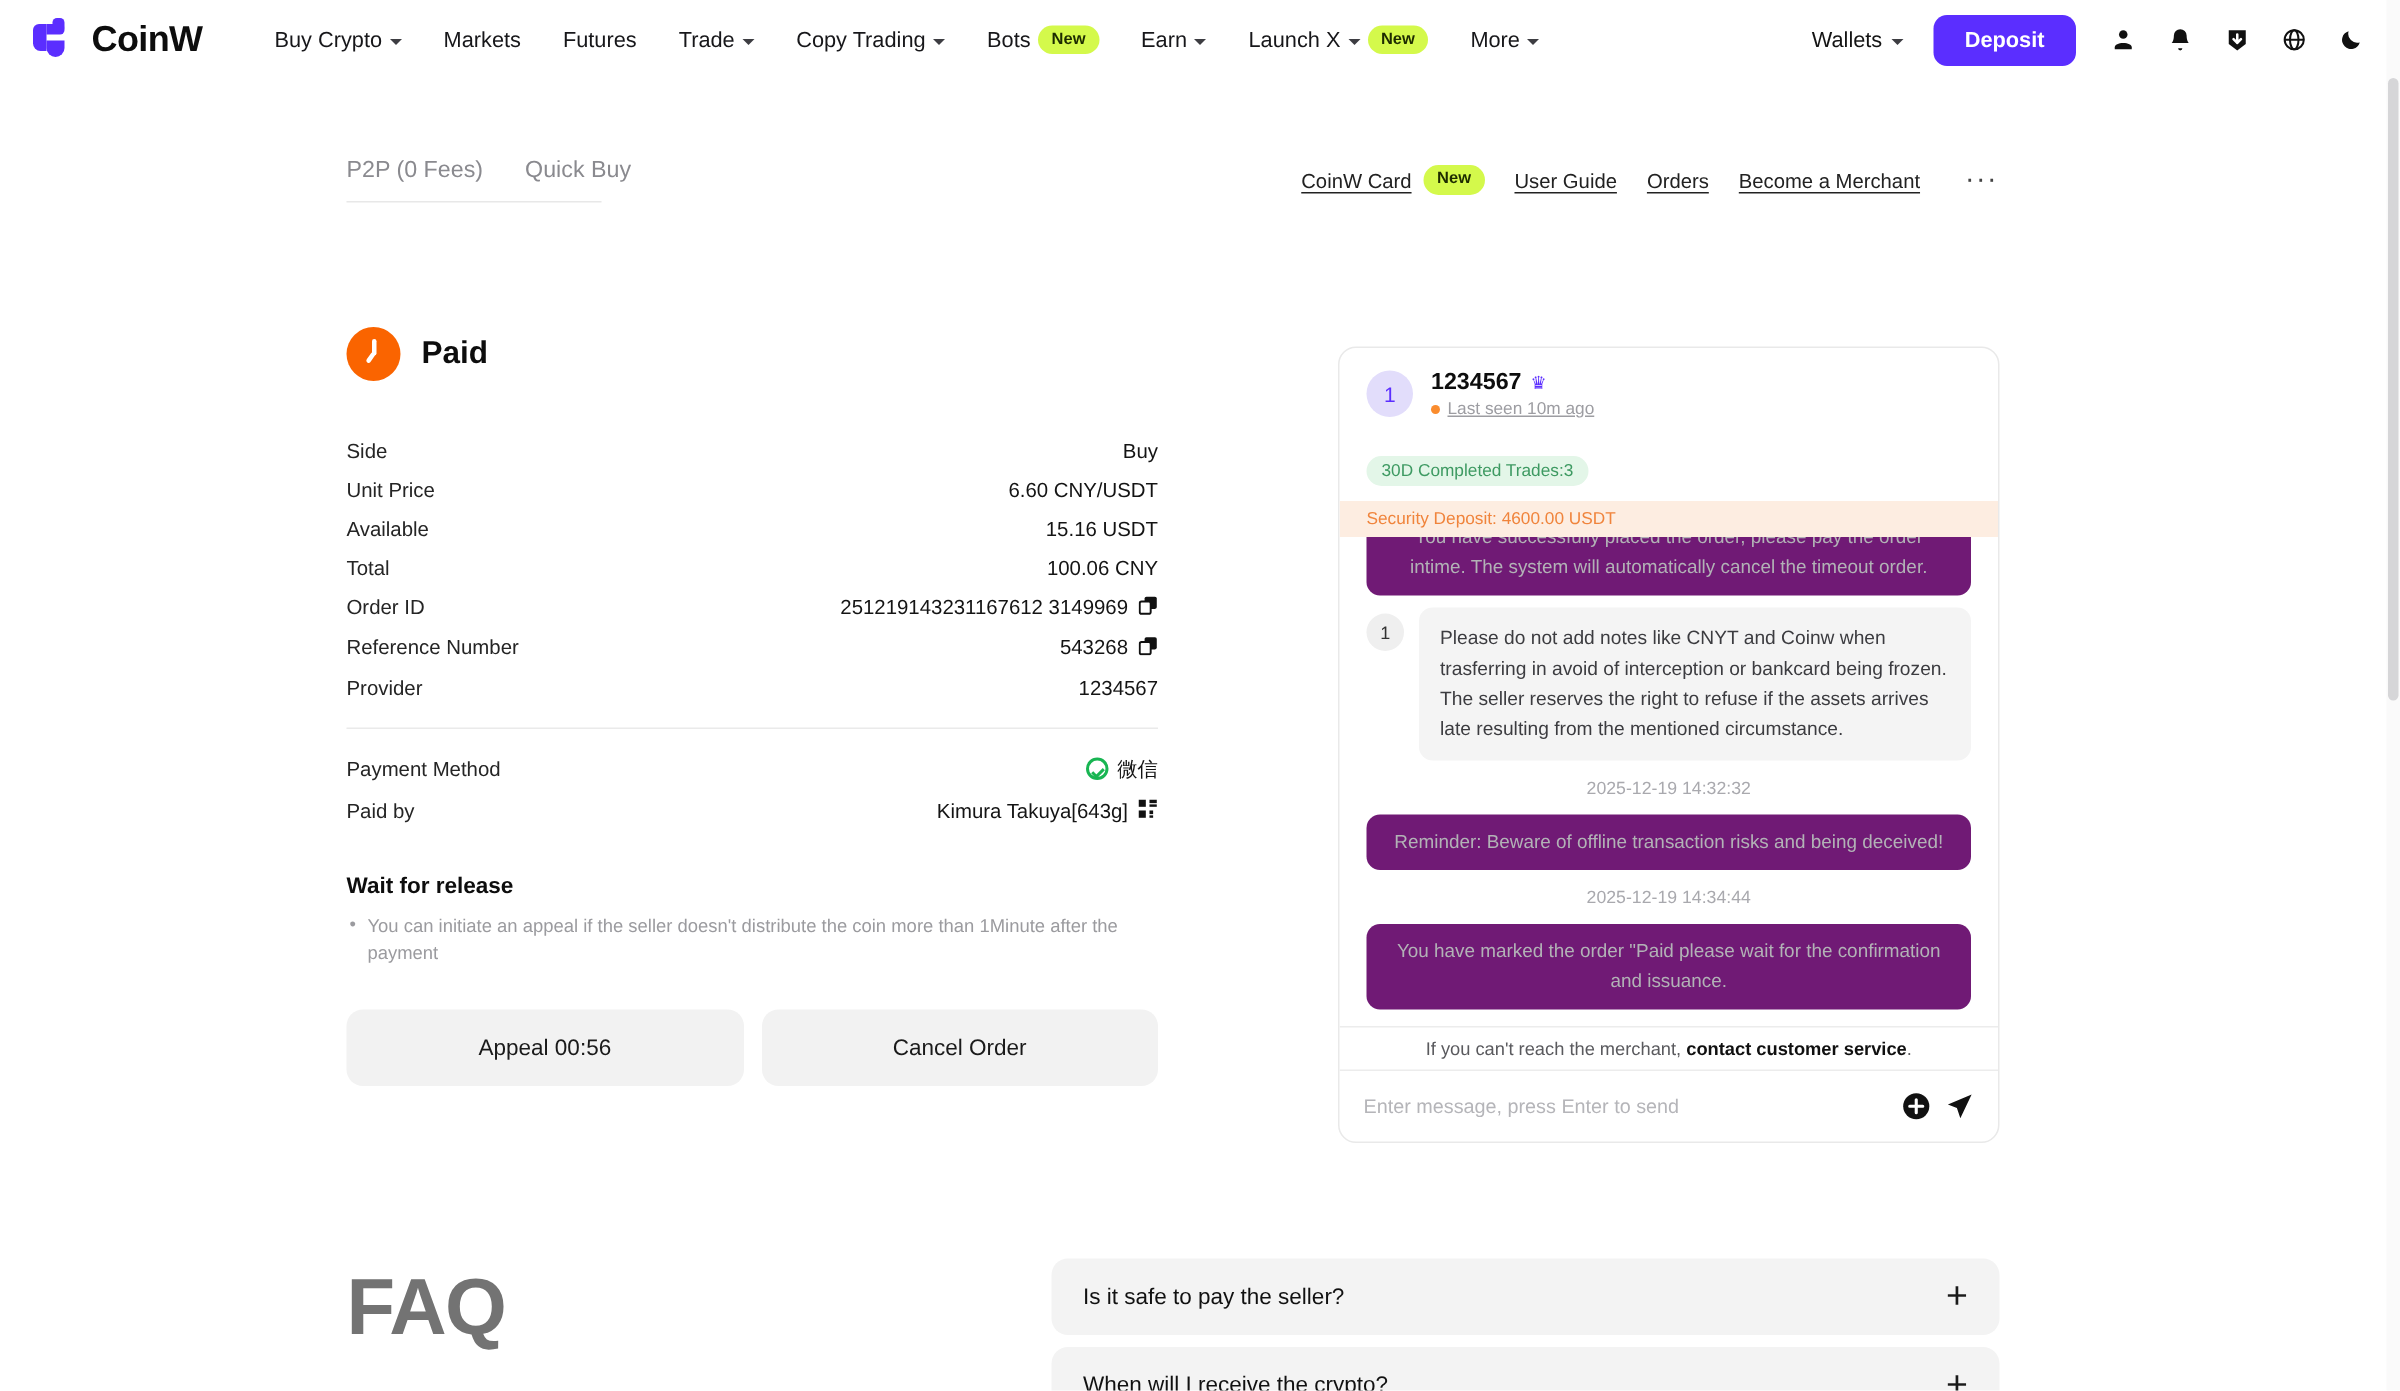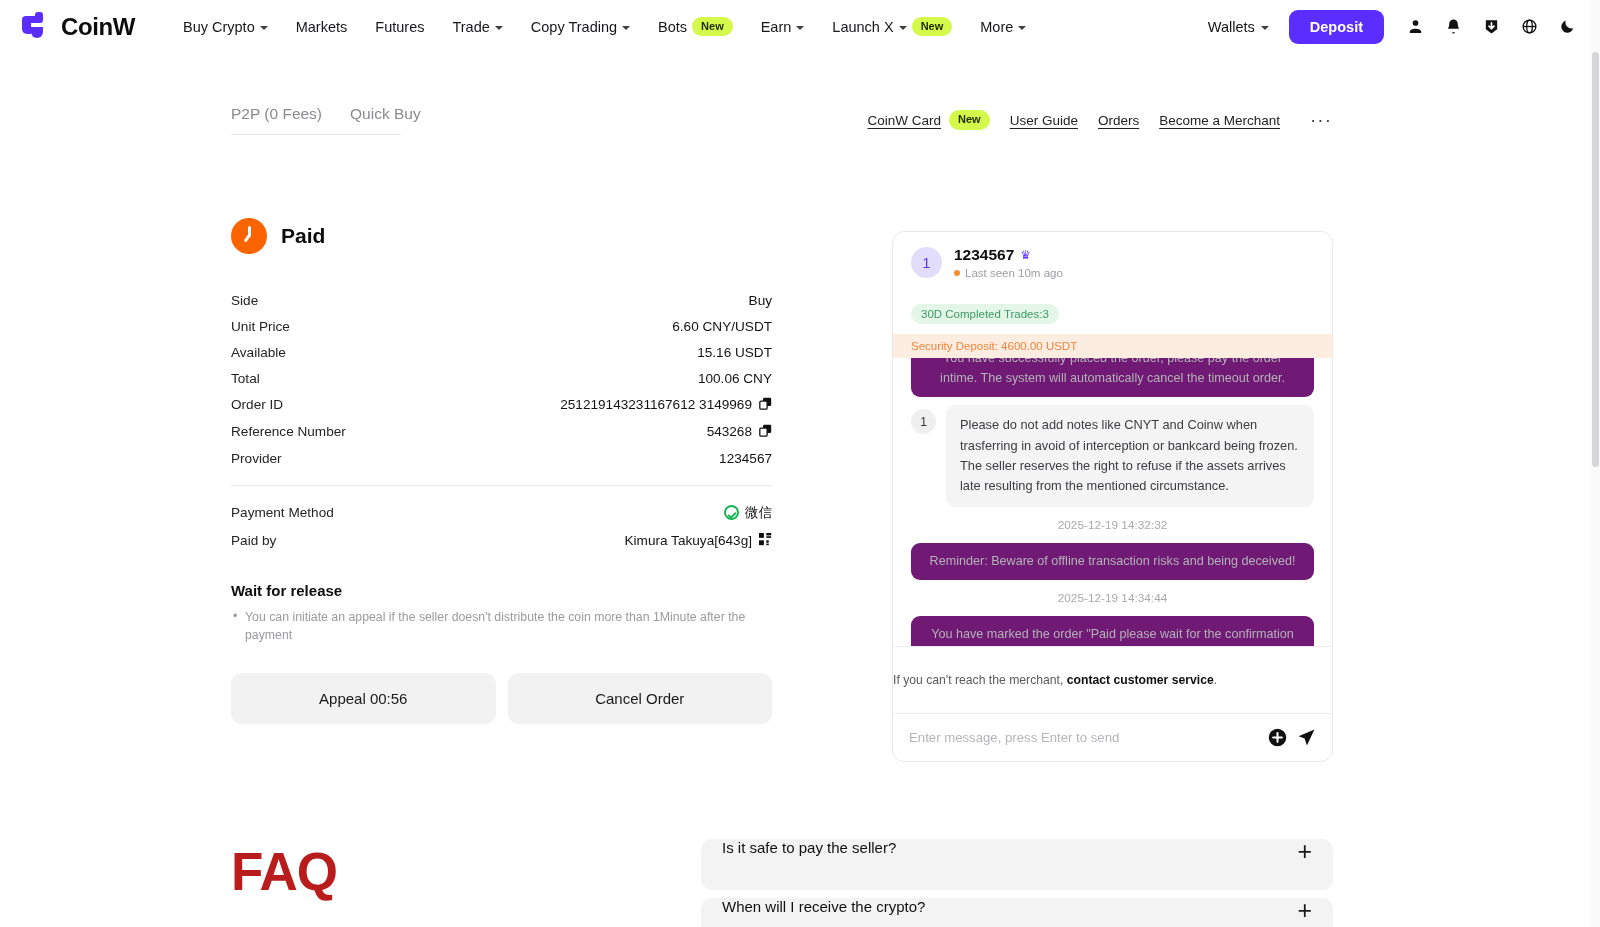--- a/index.html
+++ b/index.html
@@ -138,21 +138,21 @@
   .chat-head { padding: 14px 18px 10px; flex: 0 0 auto; }
   .chat-user { display: flex; align-items: center; gap: 12px; }
   .avatar {
     width: 31px; height: 31px; border-radius: 50%; background: #E2DDFB;
     display: flex; align-items: center; justify-content: center;
     color: #5B2EFF; font-size: 14px;
   }
   .uname-row { display: flex; align-items: center; gap: 6px; }
   .uname { font-size: 15.5px; font-weight: 700; color: #0d0d0d; }
   .crown { font-size: 12px; color: #5B2EFF; }
-  .lastseen { font-size: 11.5px; color: #9d9da2; display: flex; align-items: center; gap: 5px; margin-top: 3px; }
+  .lastseen { font-size: 11.5px; color: #9d9da2; display: flex; align-items: center; gap: 5px; margin-top: 3px; text-decoration: underline; }
   .lastseen .dot { width: 6px; height: 6px; border-radius: 50%; background: #FA8C2E; display:inline-block; }
   .trades-badge {
     display: inline-block; margin-top: 25px;
     background: #E3F6E8; color: #3E9A62;
     font-size: 11.5px; padding: 4px 10px; border-radius: 10px;
   }
   .deposit-banner {
     background: #FDEDE1; color: #F0843C; font-size: 11.5px;
     padding: 6px 18px; flex: 0 0 auto;
   }
@@ -171,44 +171,44 @@
   .msg-avatar {
     width: 25px; height: 25px; border-radius: 50%; background: #efefef;
     flex: 0 0 auto; display: flex; align-items: center; justify-content: center;
     font-size: 12px; color: #333; margin-top: 4px;
   }
   .msg-bubble {
     background: #f4f4f4; color: #3c3c40; font-size: 12.8px;
     border-radius: 9px; padding: 10px 14px; line-height: 1.6;
   }
   .chat-foot {
-    border-top: 1px solid #ececec; padding: 26px 0; 
+    border-top: 1px solid #ececec; padding: 7px 0; text-align: center;
     font-size: 12.2px; color: #5a5a5e; flex: 0 0 auto;
   }
   .chat-foot b { color: #101010; }
   .chat-input-row {
     border-top: 1px solid #ececec; flex: 0 0 auto;
     display: flex; align-items: center; padding: 14px 16px; gap: 10px;
   }
   .chat-input {
     flex: 1; border: none; outline: none; font-size: 13.2px; color: #9b9b9f;
     font-family: "Liberation Sans", sans-serif; background: transparent;
   }
   .chat-input::placeholder { color: #b5b5b9; }
   .ci-btn { cursor: pointer; display: flex; align-items: center; }
 
   
   .faq-title {
     position: absolute; left: 231px; top: 788px;
-    font-size: 53px; font-weight: 700; letter-spacing: -1px; color: #b91c1c;
+    font-size: 53px; font-weight: 700; letter-spacing: -1px; color: #737373;
   }
   .faq-list { position: absolute; left: 701px; top: 786px; width: 632px; }
   .faq-item {
     background: #f3f3f3; border-radius: 11px;
-    height: 51px; display: flex; align-items: flex-start; justify-content: space-between;
+    height: 51px; display: flex; align-items: center; justify-content: space-between;
     padding: 0 21px; margin-bottom: 8px; cursor: pointer;
   }
   .faq-q { font-size: 15px; color: #111; }
   .plus { font-size: 25px; color: #1a1a1a; line-height: 1; font-weight: 300; }
 
   
   .scrollbar {
     position: absolute; right: 0; top: 0; width: 9px; height: 927px; background: #fafafa;
   }
   .scrollbar .thumb {

